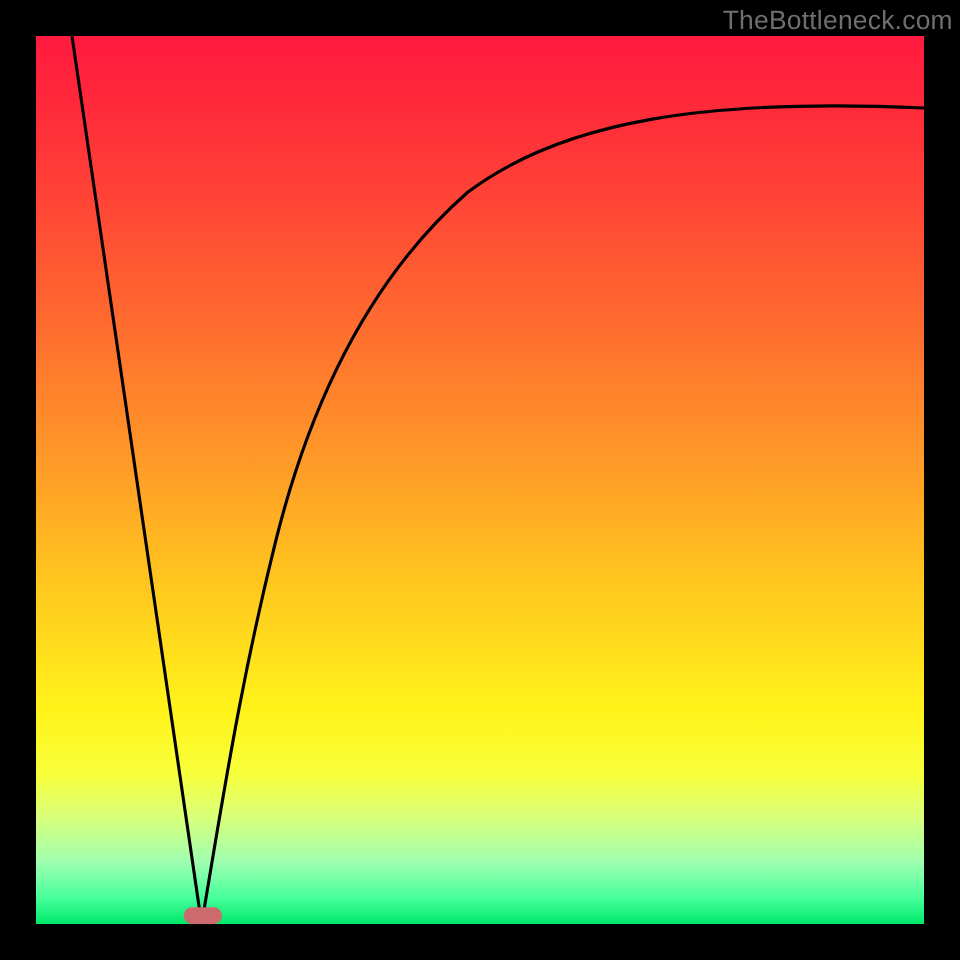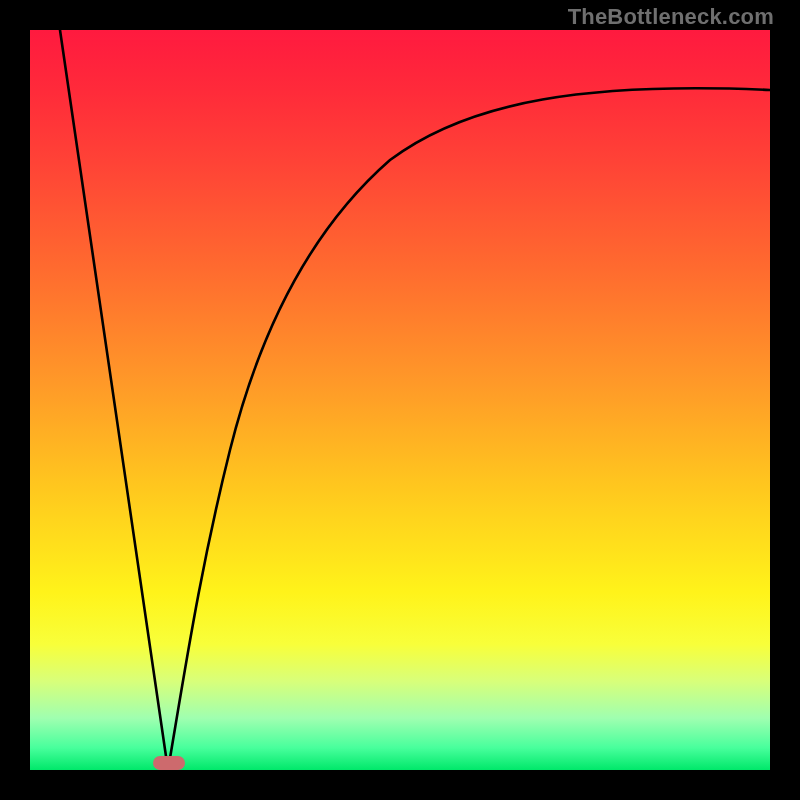--- a/index.html
+++ b/index.html
@@ -28,24 +28,24 @@
       #f8ff3a 83%,
       #d8ff7a 88%,
       #9fffb0 93%,
       #48ff9c 97%,
       #00e86a 100%
     );
   }
   .watermark {
     position: absolute;
     top: 4px;
-    right: 26px;
+    right: 6px;
     color: #6f6f6f;
     font-size: 22px;
-    font-weight: 700;
+    font-weight: 400;
     letter-spacing: 0.2px;
     z-index: 5;
   }
   svg.curves {
     position: absolute;
     left: 0; top: 0;
     width: 740px; height: 740px;
   }
   .marker {
     position: absolute;

